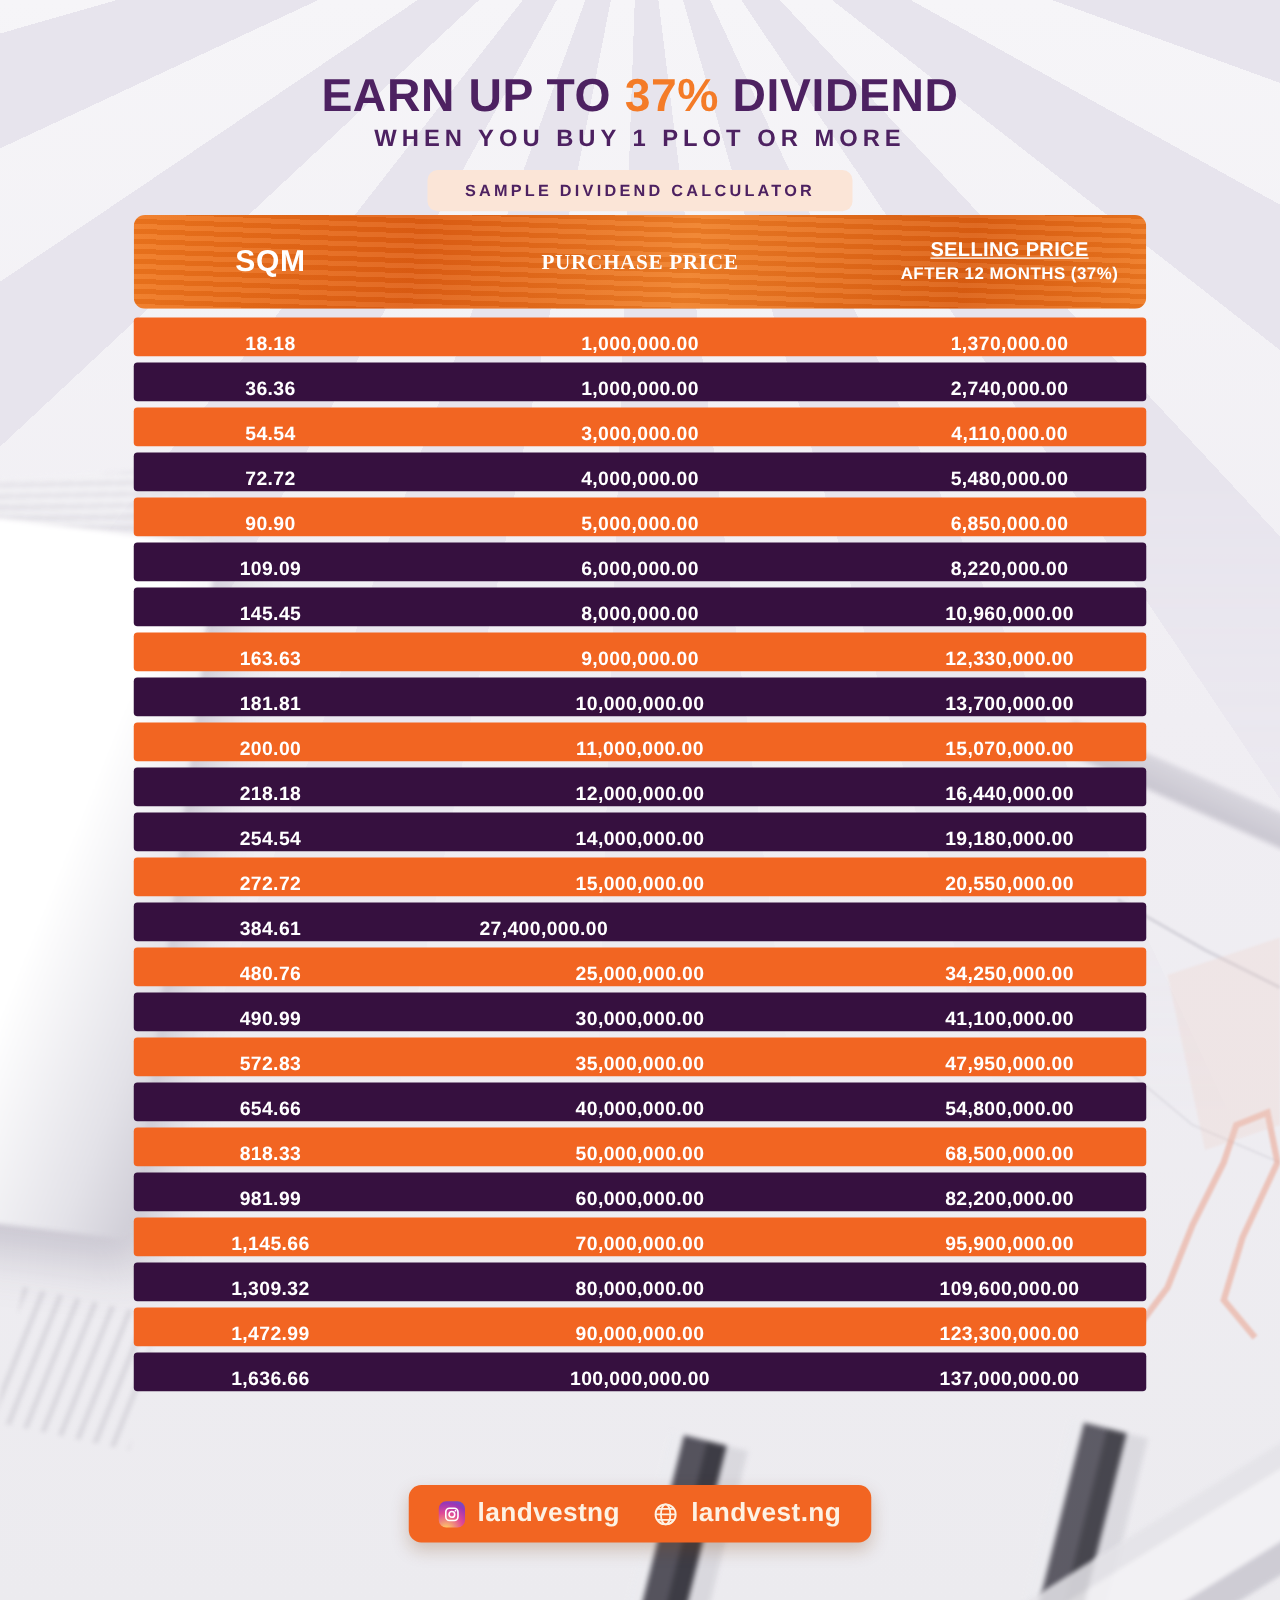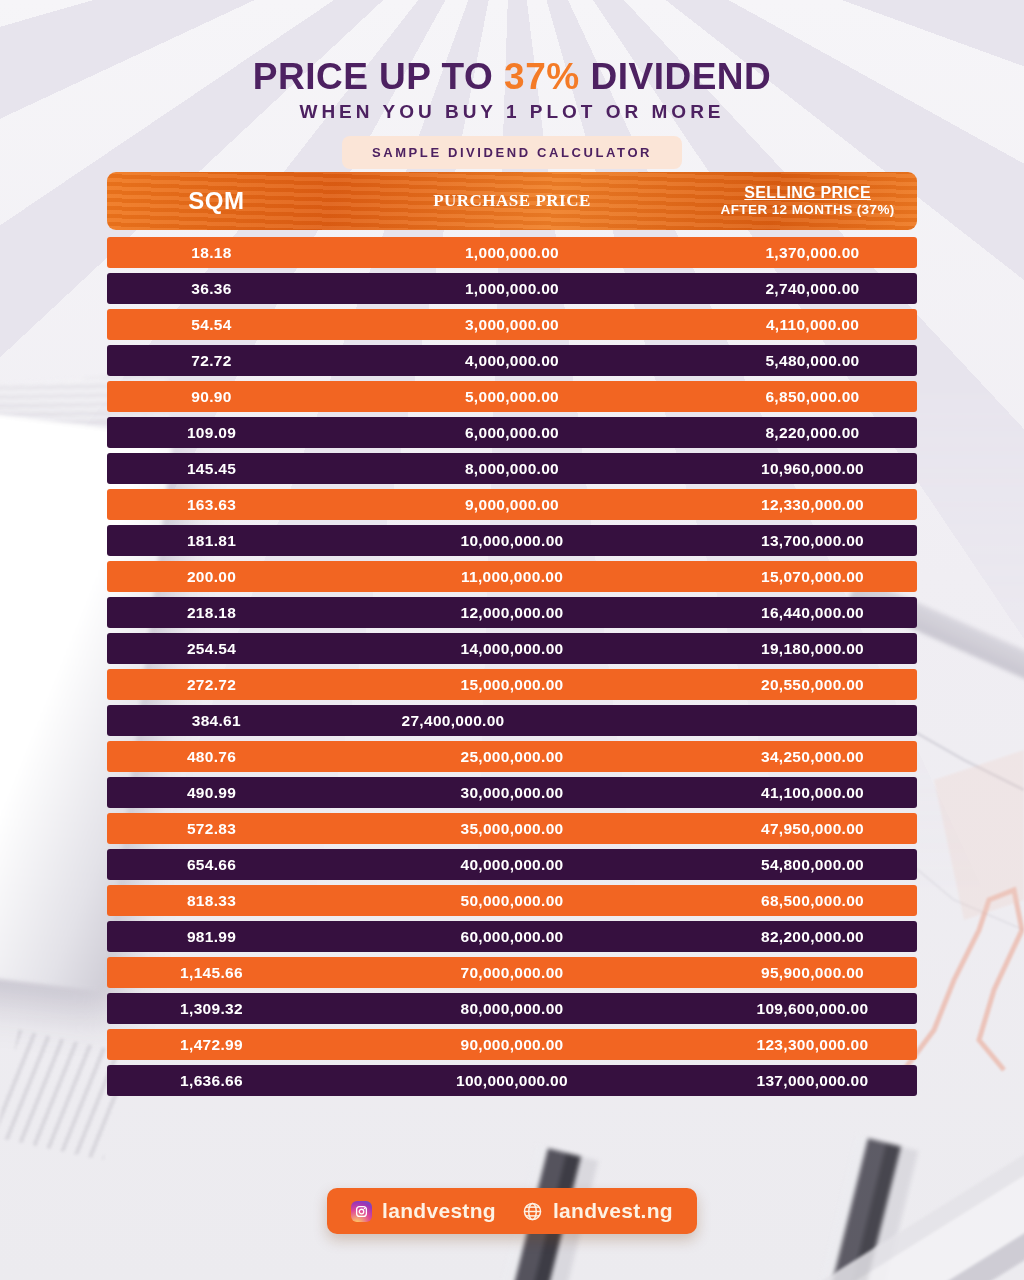--- a/index.html
+++ b/index.html
@@ -44,32 +44,32 @@
   
   .head{position:absolute;top:56px;left:0;width:100%;text-align:center;}
   .title{font-size:37px;font-weight:800;color:var(--title-purple);letter-spacing:.5px;}
   .title .hl{color:var(--highlight-orange);}
   .subtitle{margin-top:3px;font-size:19px;font-weight:700;color:var(--title-purple);letter-spacing:4px;}
   .badge{display:inline-block;margin-top:13px;background:var(--badge-bg);color:var(--title-purple);
     font-size:13px;font-weight:700;letter-spacing:2.6px;padding:9px 30px;border-radius:8px;}
 
   
   .table{position:absolute;left:107px;top:172px;width:810px;}
-  .thead{display:flex;align-items:center;height:58px;border-radius:9px;color:#fff;
+  .thead{display:flex;align-items:center;height:75px;border-radius:9px;color:#fff;
     background:
       repeating-linear-gradient(2deg,rgba(255,255,255,.07) 0 4px,rgba(150,50,0,.10) 4px 8px),
       linear-gradient(100deg,#f0781f 0%,#e05f14 28%,#f08028 55%,#dd5f12 82%,#ef7a22 100%);}
   .th{font-weight:700;text-align:center;}
   .th.c1{width:27%;font-size:24px;letter-spacing:.5px;}
   .th.c2{width:46%;font-size:17px;letter-spacing:.5px;font-family:Liberation Serif, serif;}
   .th.c3{width:27%;line-height:1.05;}
   .th.c3 .main{font-size:16px;letter-spacing:.3px;text-decoration:underline;}
   .th.c3 .sub{font-size:13.5px;font-weight:700;letter-spacing:.4px;margin-top:2px;}
   .tbody{margin-top:7px;}
-  .row{display:flex;align-items:center;height:31px;margin-bottom:5px;border-radius:3px;color:#fff;gap:18px;}
+  .row{display:flex;align-items:flex-end;height:31px;margin-bottom:5px;border-radius:3px;color:#fff;}
   .row.orange{background:var(--orange);}
   .row.purple{background:var(--dark-purple);}
   .cell{font-size:15.5px;font-weight:700;text-align:center;letter-spacing:.3px;}
   .cell.c1{width:27%;} .cell.c2{width:46%;} .cell.c3{width:27%;}
 
   
   .footer{position:absolute;left:0;top:1188px;width:100%;display:flex;justify-content:center;}
   .social-pill{display:flex;align-items:center;gap:10px;background:var(--orange);
     color:var(--footer-text);font-size:21px;font-weight:700;letter-spacing:.3px;
     padding:11px 24px;border-radius:10px;box-shadow:0 6px 14px rgba(120,60,10,.25);}
@@ -93,21 +93,21 @@
     <polyline points="0,250 60,300 130,330" fill="none" stroke="#d8d6dd" stroke-width="2"></polyline>
     <polyline points="10,470 40,430 60,380 85,330 95,300 120,290 128,330 100,390 85,440 110,470" fill="none" stroke="#e8643a" stroke-width="5" opacity="0.55"></polyline>
     <polygon points="40,180 130,150 130,300 70,320" fill="#f0b49a" opacity="0.25"></polygon>
   </svg>
   <div class="bg-key1"></div>
   <div class="bg-key2"></div>
   <div class="bg-ruler"></div>
   <div class="bg-scribble"></div>
 
   <div class="head">
-    <div class="title"><span>PRICE UP TO </span><span class="hl">37% </span><span>DIVIDEND</span></div>
+    <div class="title"><span>EARN UP TO </span><span class="hl">37% </span><span>DIVIDEND</span></div>
     <div class="subtitle">WHEN YOU BUY 1 PLOT OR MORE</div>
     <div class="badge">SAMPLE DIVIDEND CALCULATOR</div>
   </div>
 
   <div class="table">
     <div class="thead">
       <div class="th c1">SQM</div>
       <div class="th c2">PURCHASE PRICE</div>
       <div class="th c3">
         <div class="main">SELLING PRICE</div>

